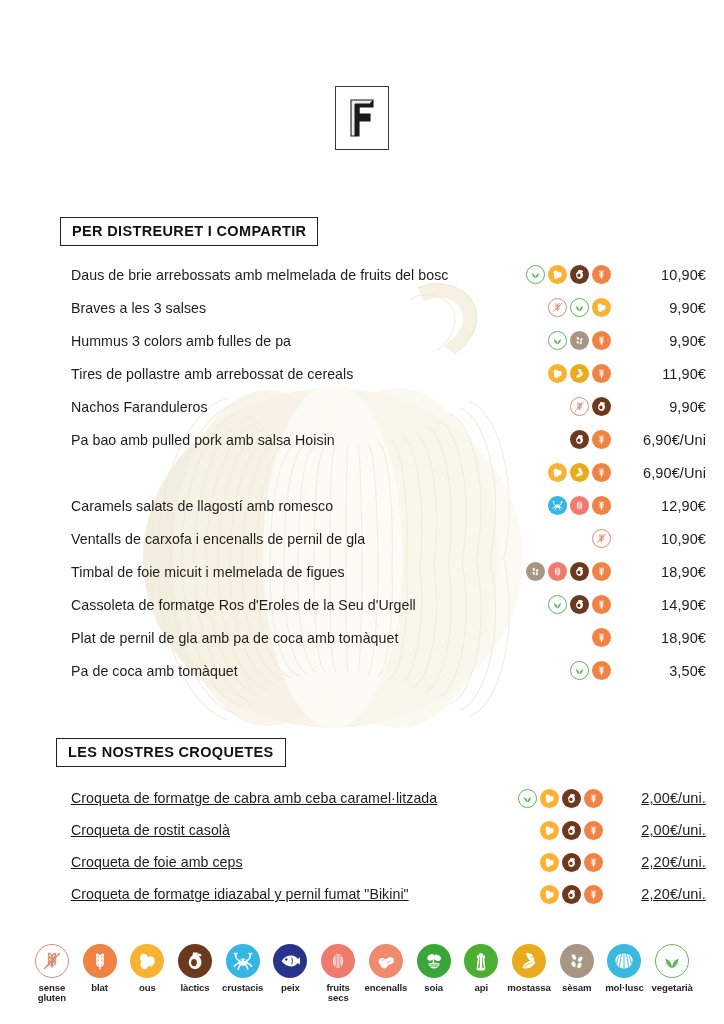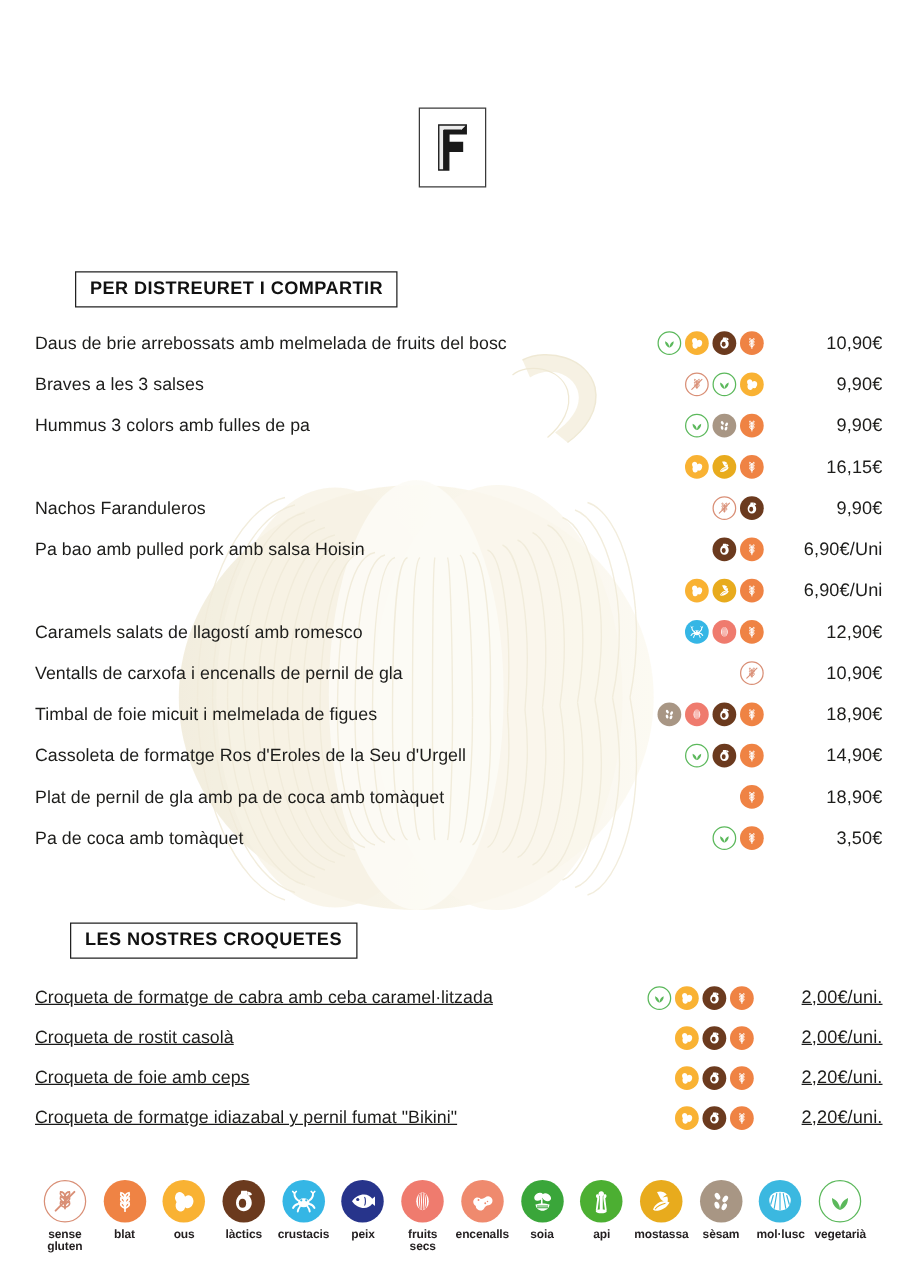--- a/index.html
+++ b/index.html
@@ -67,21 +67,21 @@
   .sec2-title { position: absolute; left: 56px; top: 738px; }
 
   .items { position: absolute; left: 0; width: 724px; }
   .items-1 { top: 258px; }
   .items-2 { top: 782px; text-decoration: underline; }
 
   .row {
     display: flex;
     align-items: center;
     height: 33px;
-    padding-left: 28px;
+    padding-left: 71px;
     padding-right: 18px;
   }
   .items-2 .row { height: 32px; }
 
   .row-name {
     font-size: 14.2px;
     color: #1d1d1b;
     white-space: nowrap;
     letter-spacing: 0.05px;
     flex: 0 0 auto;
@@ -366,20 +366,21 @@
           <path d="M12 13.5 C14.7 12.6 15.7 10.8 15.2 9.2 C13.6 9.4 12.3 11 12 12.8"></path>
           <path d="M12 17.5 C9.3 16.6 8.3 14.8 8.8 13.2 C10.4 13.4 11.7 15 12 16.8"></path>
           <path d="M12 17.5 C14.7 16.6 15.7 14.8 15.2 13.2 C13.6 13.4 12.3 15 12 16.8"></path>
         </g>
             </svg>
           </span>
       </span>
       <span class="row-price">9,90€</span>
     </div>
     <div class="row">
+      <span class="row-name">Tires de pollastre amb arrebossat de cereals</span>
       <span class="row-spacer"></span>
       <span class="row-icons">
         <span class="badge" style="background:#f9b233;">
             <svg width="13" height="13" viewBox="0 0 24 24">
         <g fill="#ffffff">
           <ellipse cx="9.2" cy="9.6" rx="4.1" ry="5" transform="rotate(-18 9.2 9.6)"></ellipse>
           <ellipse cx="15.4" cy="12.4" rx="4.3" ry="5.2" transform="rotate(16 15.4 12.4)"></ellipse>
           <ellipse cx="9.4" cy="15.6" rx="3.9" ry="4.6" transform="rotate(-8 9.4 15.6)"></ellipse>
         </g>
             </svg>
@@ -400,21 +401,21 @@
           <path d="M12 9.5 C9.3 8.6 8.3 6.8 8.8 5.2 C10.4 5.4 11.7 7 12 8.8"></path>
           <path d="M12 9.5 C14.7 8.6 15.7 6.8 15.2 5.2 C13.6 5.4 12.3 7 12 8.8"></path>
           <path d="M12 13.5 C9.3 12.6 8.3 10.8 8.8 9.2 C10.4 9.4 11.7 11 12 12.8"></path>
           <path d="M12 13.5 C14.7 12.6 15.7 10.8 15.2 9.2 C13.6 9.4 12.3 11 12 12.8"></path>
           <path d="M12 17.5 C9.3 16.6 8.3 14.8 8.8 13.2 C10.4 13.4 11.7 15 12 16.8"></path>
           <path d="M12 17.5 C14.7 16.6 15.7 14.8 15.2 13.2 C13.6 13.4 12.3 15 12 16.8"></path>
         </g>
             </svg>
           </span>
       </span>
-      <span class="row-price">16,15€</span>
+      <span class="row-price">11,90€</span>
     </div>
     <div class="row">
       <span class="row-name">Nachos Faranduleros</span>
       <span class="row-spacer"></span>
       <span class="row-icons">
         <span class="badge" style="background:#ffffff;border:1.6px solid #d98f76;">
             <svg width="13" height="13" viewBox="0 0 24 24">
         <g stroke="#d98f76" stroke-width="1.3" fill="none" stroke-linecap="round">
           <path d="M12 18 L12 8"></path>
           <path d="M12 9 C9 8 8 6 8.5 4.5 C10 4.5 11.6 6 12 8"></path>

